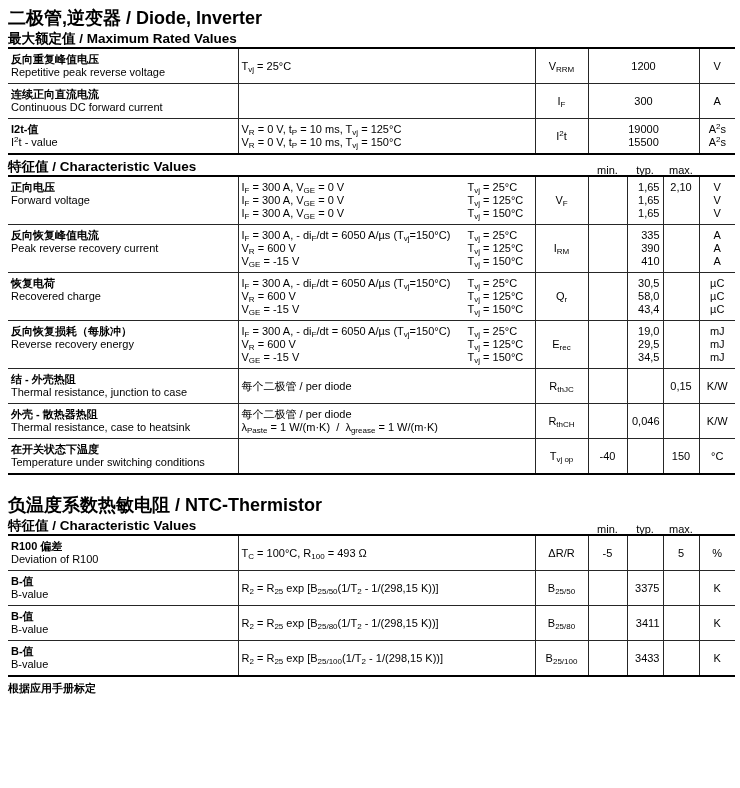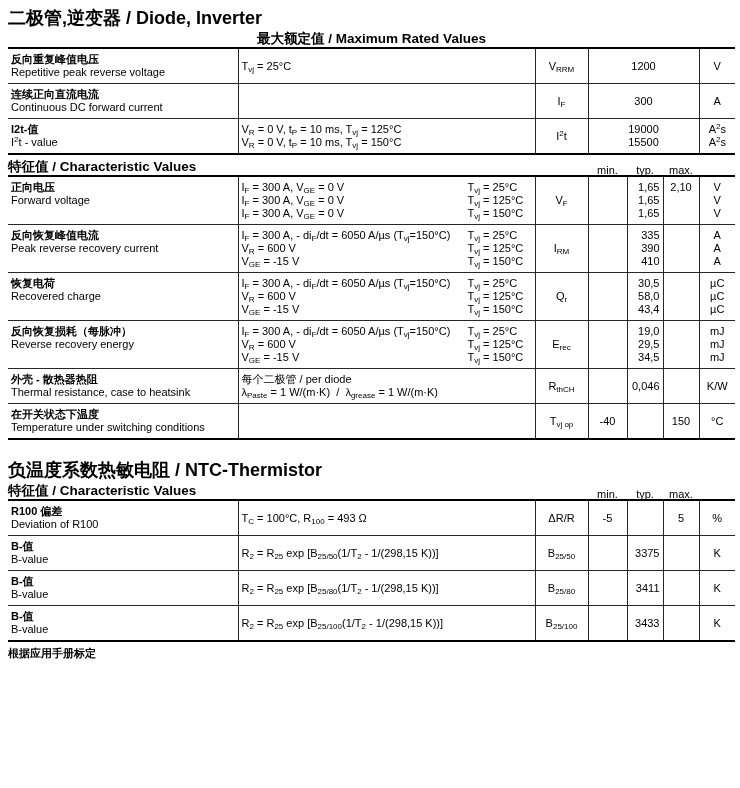--- a/index.html
+++ b/index.html
@@ -58,21 +58,21 @@
   sup{vertical-align:4px;}
   .footer{margin-top:4px;line-height:14px;}
 </style>
 </head>
 <body>
 
 <div class="page">
 
   <h1 class="main-title">二极管,逆变器 / Diode, Inverter</h1>
 
-  <div class="sect-head" style="margin-top:0;text-align:center;">
+  <div class="sect-head" style="margin-top:0;">
     <span class="sect-title">最大额定值 / Maximum Rated Values</span>
   </div>
 
   <table class="ds">
     <colgroup>
       <col style="width:230px">
         <col style="width:297px">
         <col style="width:53px">
       <col style="width:39px">
         <col style="width:36px">
@@ -291,20 +291,42 @@
           </td>
           <td class="c-max"></td>
           <td class="c-unit">
             <div class="cell-line">mJ</div>
             <div class="cell-line">mJ</div>
             <div class="cell-line">mJ</div>
           </td>
         </tr>
         <tr>
           <td class="c-param">
+            <div class="zh">结 - 外壳热阻</div>
+            <div class="en">Thermal resistance, junction to case</div>
+          </td>
+          <td class="c-cond">
+            <div class="cond-wrap">
+              <div class="cond-left">
+                <div class="cell-line">每个二极管 / per diode</div>
+              </div>
+            </div>
+          </td>
+          <td class="c-sym">R<sub>thJC</sub></td>
+          <td class="c-min"></td>
+          <td class="c-typ"></td>
+          <td class="c-max">
+            <div class="cell-line">0,15</div>
+          </td>
+          <td class="c-unit">
+            <div class="cell-line">K/W</div>
+          </td>
+        </tr>
+        <tr>
+          <td class="c-param">
             <div class="zh">外壳 - 散热器热阻</div>
             <div class="en">Thermal resistance, case to heatsink</div>
           </td>
           <td class="c-cond">
             <div class="cond-wrap">
               <div class="cond-left">
                 <div class="cell-line">每个二极管 / per diode</div>
                 <div class="cell-line">λ<sub>Paste</sub> = 1 W/(m·K) &nbsp;/&nbsp; λ<sub>grease</sub> = 1 W/(m·K)</div>
               </div>
             </div>

